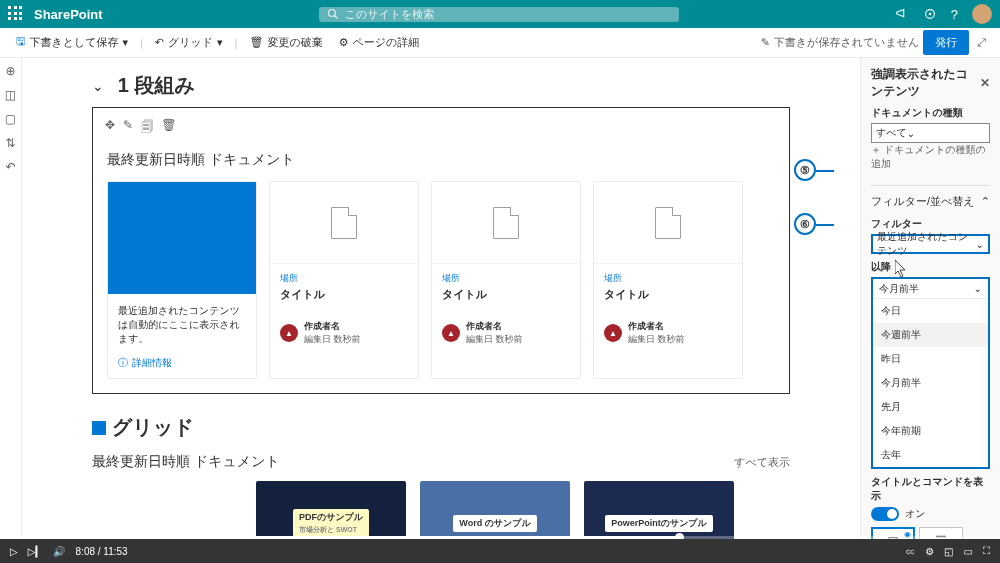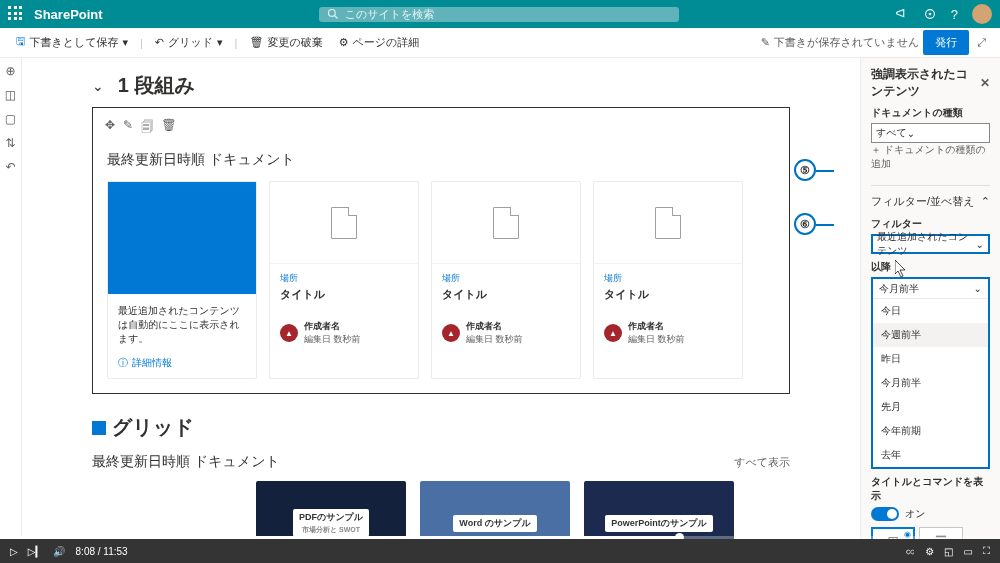--- a/index.html
+++ b/index.html
@@ -251,21 +251,21 @@
           <span>最終更新日時順 ドキュメント</span>
           <span class="all">すべて表示</span>
         </div>
         <div class="tiles" id="tiles">
             <div class="tile">
               <div class="timg" style="background:#fff"></div>
 
   </div>
             <div class="tile">
               <div class="timg" style="background:#14213d">
-                <span style="background:#ffffff;color:#333;padding:2px 6px;border-radius:2px;font-size:9px;text-align:center">PDFのサンプル<br><span style="font-size:7px;color:#888">市場分析と SWOT</span></span>
+                <span style="background:#fef9c3;color:#333;padding:2px 6px;border-radius:2px;font-size:9px;text-align:left">PDFのサンプル<br><span style="font-size:7px;color:#888">市場分析と SWOT</span></span>
               </div>
 
   </div>
             <div class="tile">
               <div class="timg" style="background:#4a6fa5">
                 <span style="background:#fff;color:#333;padding:2px 6px;border-radius:2px;font-size:9px;text-align:center">Word のサンプル</span>
               </div>
 
   </div>
             <div class="tile">

